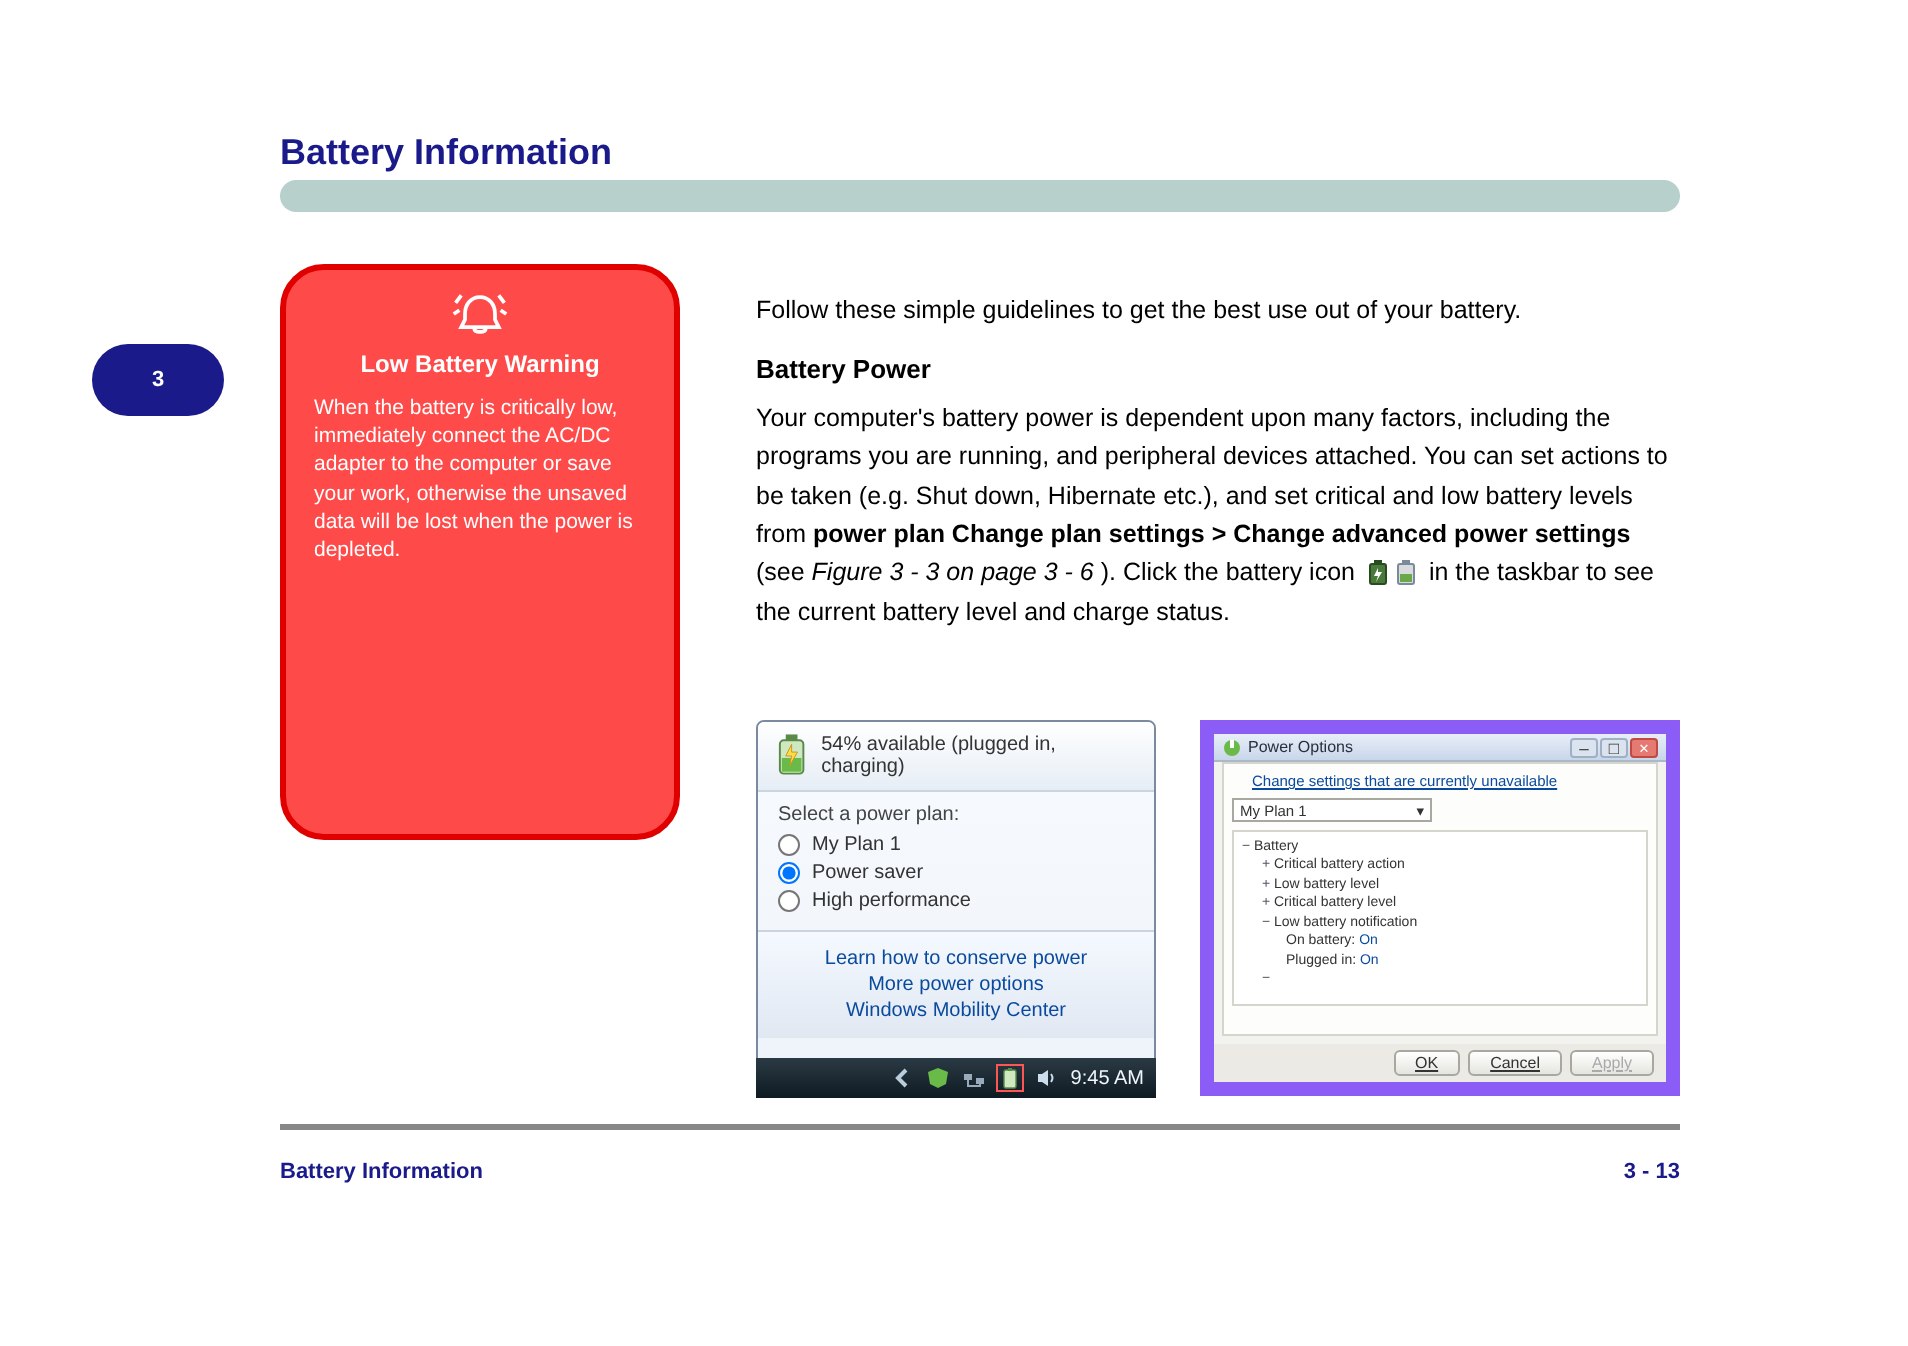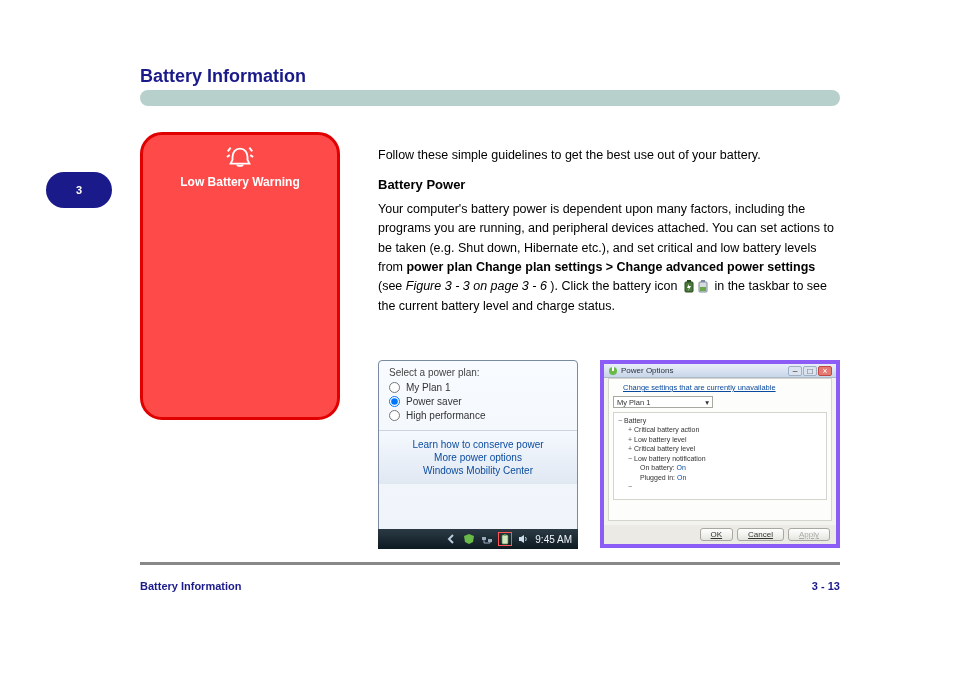--- a/index.html
+++ b/index.html
@@ -144,21 +144,21 @@
     gap: 6px;
   }
   .taskbar .tray-ic { width: 12px; height: 12px; }
   .dialog {
     position: absolute;
     left: 600px;
     top: 360px;
     width: 240px;
     height: 188px;
     background: #f2f2ee;
-    border: 4px solid #8b5cf6;
+    border: 7px solid #8b5cf6;
     font-size: 8.5px;
     color: #333;
     display: flex;
     flex-direction: column;
   }
   .dialog-titlebar {
     height: 14px;
     background: linear-gradient(#e8eef8,#c8d6ea);
     display: flex;
     align-items: center;
@@ -214,20 +214,21 @@
 
 <div class="warning-box">
   <svg class="warning-icon" viewBox="0 0 32 24">
     <g fill="none" stroke="#fff" stroke-width="2">
       <path d="M16 3 C11 3 8 7 8 12 L8 15 L6 19 L26 19 L24 15 L24 12 C24 7 21 3 16 3 Z"></path>
       <path d="M3 6 L6 2 M29 6 L26 2 M2 12 L5 10 M30 12 L27 10"></path>
       <path d="M13 20 C13 22 19 22 19 20"></path>
     </g>
   </svg>
   <div class="warning-title">Low Battery Warning</div>
+  <div class="warning-text">When the battery is critically low, immediately connect the AC/DC adapter to the computer or save your work, otherwise the unsaved data will be lost when the power is depleted.</div>
 </div>
 
 <div class="main-para">
   <span>Follow these simple guidelines to get the best use out of your battery.</span>
   <div style="height:10px"></div>
   <b style="color:#000;font-size:13px">Battery Power</b>
   <div style="height:4px"></div>
   <span>Your computer's battery power is dependent upon many factors, including the programs you are running, and peripheral devices attached. You can set actions to be taken (e.g. Shut down, Hibernate etc.), and set critical and low battery levels from </span>
   <b>power plan Change plan settings &gt; Change advanced power settings</b>
   <span> (see </span>
@@ -242,20 +243,29 @@
     <svg class="mini-icon" viewBox="0 0 12 14">
         <rect x="2" y="2" width="8" height="10" rx="1" fill="#d8dce0" stroke="#7a8a9a"></rect>
         <rect x="4" y="0" width="4" height="2" fill="#7a8a9a"></rect>
         <rect x="3" y="7" width="6" height="4" fill="#6aa84a"></rect>
       </svg>
   </span>
   <span> in the taskbar to see the current battery level and charge status.</span>
 </div>
 
 <div class="popup">
+  <div class="popup-top">
+    <svg class="battery-img" viewBox="0 0 18 22">
+      <rect x="3" y="3" width="12" height="17" rx="2" fill="#cfe8c2" stroke="#5a8a4a"></rect>
+      <rect x="6" y="0" width="6" height="3" fill="#5a8a4a"></rect>
+      <rect x="4" y="12" width="10" height="7" fill="#6aba4a"></rect>
+      <path d="M9 5 L6 11 L9 11 L8 16 L12 9 L9 9 Z" fill="#ffda4a" stroke="#c89a1a" stroke-width="0.5"></path>
+    </svg>
+    <span>54% available (plugged in, charging)</span>
+  </div>
   <div class="popup-body">
     <div class="plan-label">Select a power plan:</div>
     <label class="plan-row">
       <input type="radio" name="pp" style="">
       <span>My Plan 1</span>
     </label>
     <label class="plan-row">
       <input type="radio" name="pp" checked="" style="">
       <span>Power saver</span>
     </label>

